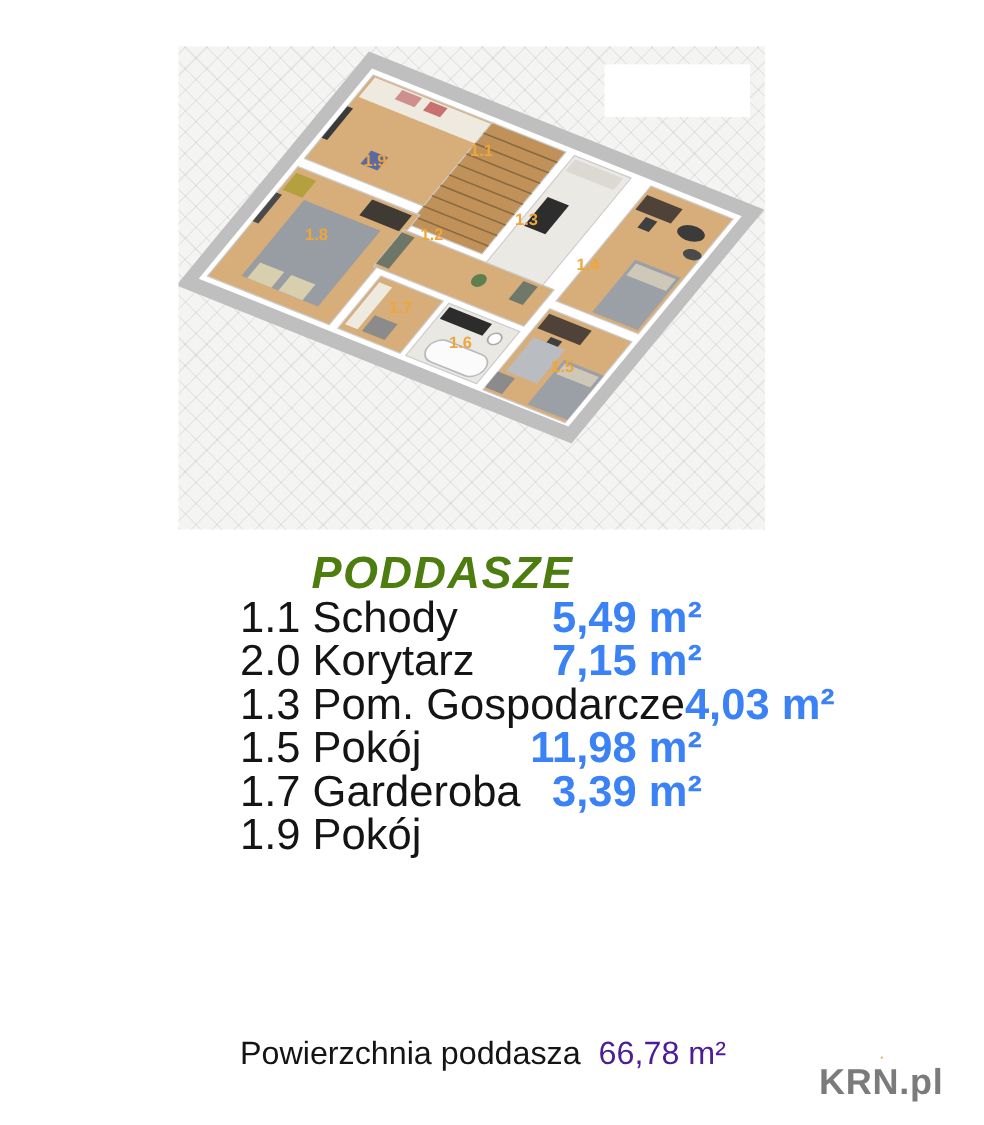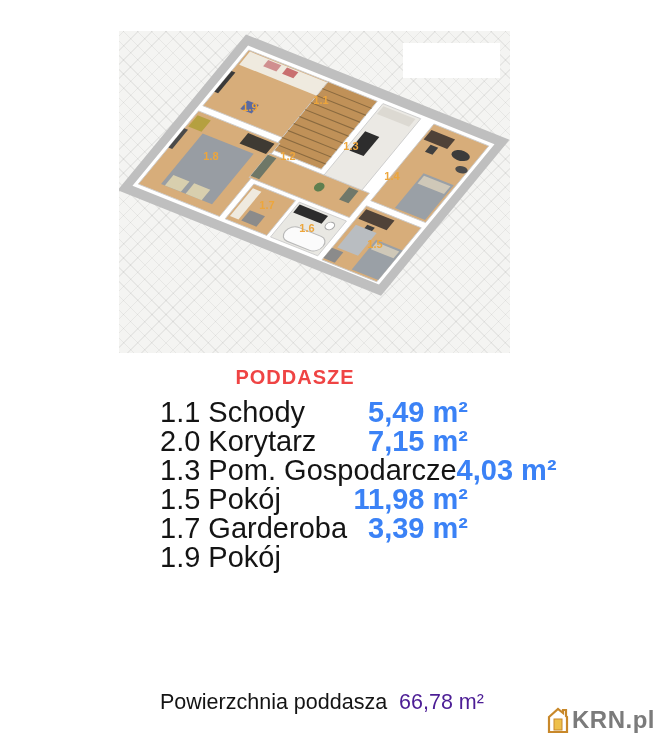--- a/index.html
+++ b/index.html
@@ -22,41 +22,42 @@
     position:absolute;left:284px;top:12px;width:97px;height:35px;
     background:#ffffff;
   }
   .room-label{
     font-family:"Liberation Sans", sans-serif;
     font-size:11px;font-weight:bold;
   }
   
   .plan-title{
     position:absolute;left:119px;top:366px;width:352px;
-    text-align:center;font-size:20px;font-weight:bold;letter-spacing:1px;
-    color:#ef4444;
+    text-align:center;font-size:30px;font-weight:bold;letter-spacing:1px;
+    color:#4d7c0f;
+    font-style:italic;
   }
   .legend-rows{
     position:absolute;left:160px;top:398px;width:308px;
   }
   .legend-row{
     display:flex;justify-content:space-between;align-items:baseline;
     height:29px;font-size:29px;line-height:29px;white-space:nowrap;
   }
   .legend-room{font-weight:normal;color:#141414;}
   .legend-area{font-weight:bold;color:#3b82f6;text-align:right;}
   .total-line{
     position:absolute;left:160px;top:690px;
     font-size:21.5px;white-space:nowrap;color:#141414;
   }
   .total-line .total-area{font-weight:normal;margin-left:6px;color:#4c1d95;}
   
   .watermark{
     position:absolute;left:546px;top:704px;height:32px;
-    display:flex;align-items:center;gap:2px;cursor:pointer;
+    display:flex;align-items:center;gap:2px;cursor:pointer;flex-direction:column;
   }
   .watermark-text{
     font-size:24px;font-weight:bold;color:#7b7b7b;letter-spacing:0.5px;
   }
 </style>
 </head>
 <body>
 
 <div class="grid-panel">
   <svg class="plan-svg" width="391" height="322" viewBox="0 0 391 322">

